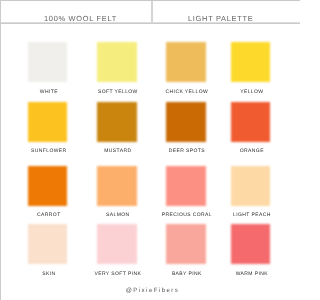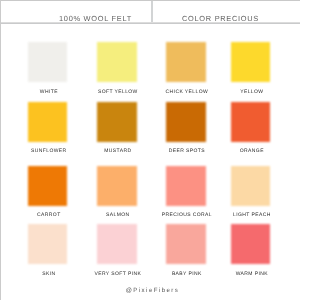--- a/index.html
+++ b/index.html
@@ -1,21 +1,21 @@
 <!DOCTYPE html>
 <html><head>
 <meta charset="utf-8">
 <style>
   html,body{margin:0;padding:0;}
   body{width:300px;height:300px;background:#ffffff;font-family:"Liberation Sans",sans-serif;overflow:hidden;
        -webkit-font-smoothing:antialiased;text-rendering:geometricPrecision;}
   #page{position:relative;width:300px;height:300px;background:#ffffff;box-sizing:border-box;overflow:hidden;
        }
   .hdr-cell{position:absolute;top:0;height:23px;display:flex;align-items:flex-end;justify-content:center;padding-bottom:0.9px;box-sizing:border-box;}
-  .hdr-left{left:20px;width:151px;}
+  .hdr-left{left:5px;width:151px;}
   .hdr-right{left:146px;width:150px;}
   .hdr-txt{will-change:transform;font-size:7.4px;letter-spacing:0.72px;color:#636363;white-space:nowrap;line-height:1;}
   .vdiv{position:absolute;left:151px;top:0;width:2px;height:23px;background:#d2d4d5;}
   .hdiv{position:absolute;left:0;top:22px;width:300px;height:2px;background:linear-gradient(to bottom,#dcdcdc 0,#dcdcdc 50%,#c9cacb 50%,#c9cacb 100%);}
   .grid{position:absolute;left:0;top:0;width:300px;height:300px;}
   .sw{position:absolute;filter:blur(0.8px);}
   .lbl{will-change:transform;position:absolute;text-align:center;font-size:5px;letter-spacing:0.4px;color:#2b2b2b;
        white-space:nowrap;line-height:1;}
   .credit{will-change:transform;position:absolute;left:0;top:287.6px;width:305px;text-align:center;font-size:6.1px;
           letter-spacing:1.45px;color:#585858;line-height:1;}
@@ -26,21 +26,21 @@
 <body>
 
 <div id="page">
   <div class="frame-top"></div>
   <div class="frame-left"></div>
 
   <div class="hdr-cell hdr-left">
     <span class="hdr-txt">100% WOOL FELT</span>
   </div>
   <div class="hdr-cell hdr-right">
-    <span class="hdr-txt">COLOR PRECIOUS</span>
+    <span class="hdr-txt">LIGHT PALETTE</span>
   </div>
   <div class="vdiv"></div>
   <div class="hdiv"></div>
 
   <div class="grid" id="grid">
       <div class="sw" style="left: 27.5px; top: 42.2px; width: 39.7px; height: 40.2px; background: rgb(240, 239, 235);"></div>
       <div class="lbl" style="left: -1.5px; top: 90.3px; width: 99.7px;">WHITE</div>
       <div class="sw" style="left: 97.2px; top: 42.2px; width: 39.7px; height: 40.2px; background: rgb(245, 238, 126);"></div>
       <div class="lbl" style="left: 68.2px; top: 90.3px; width: 99.7px;">SOFT YELLOW</div>
       <div class="sw" style="left: 166.1px; top: 42.2px; width: 39.7px; height: 40.2px; background: rgb(239, 188, 92);"></div>

